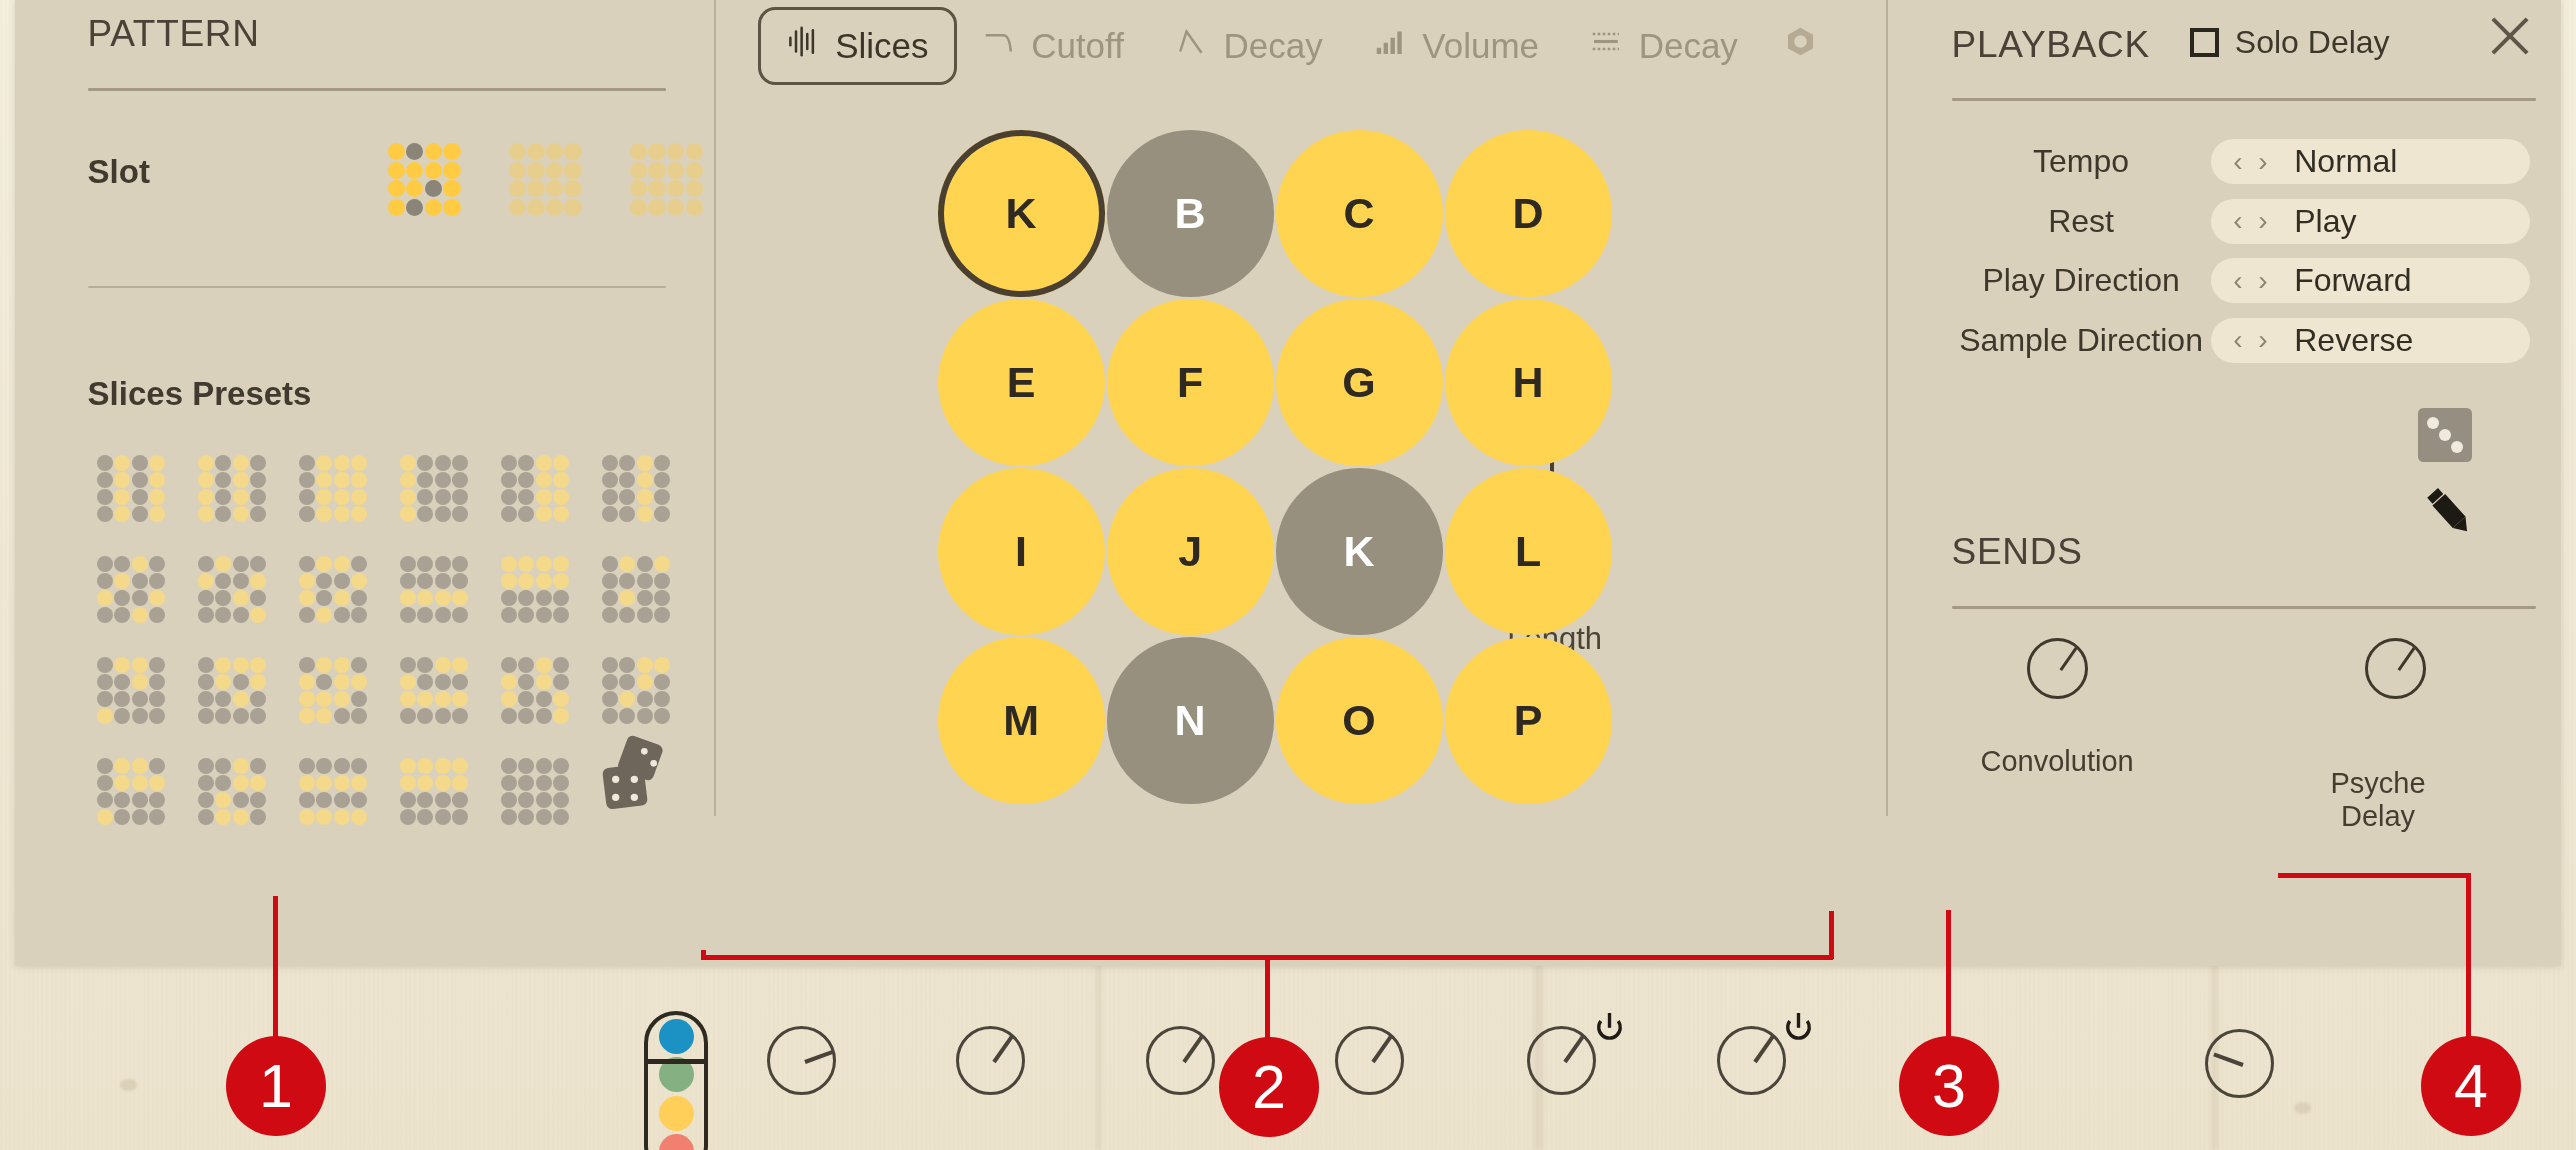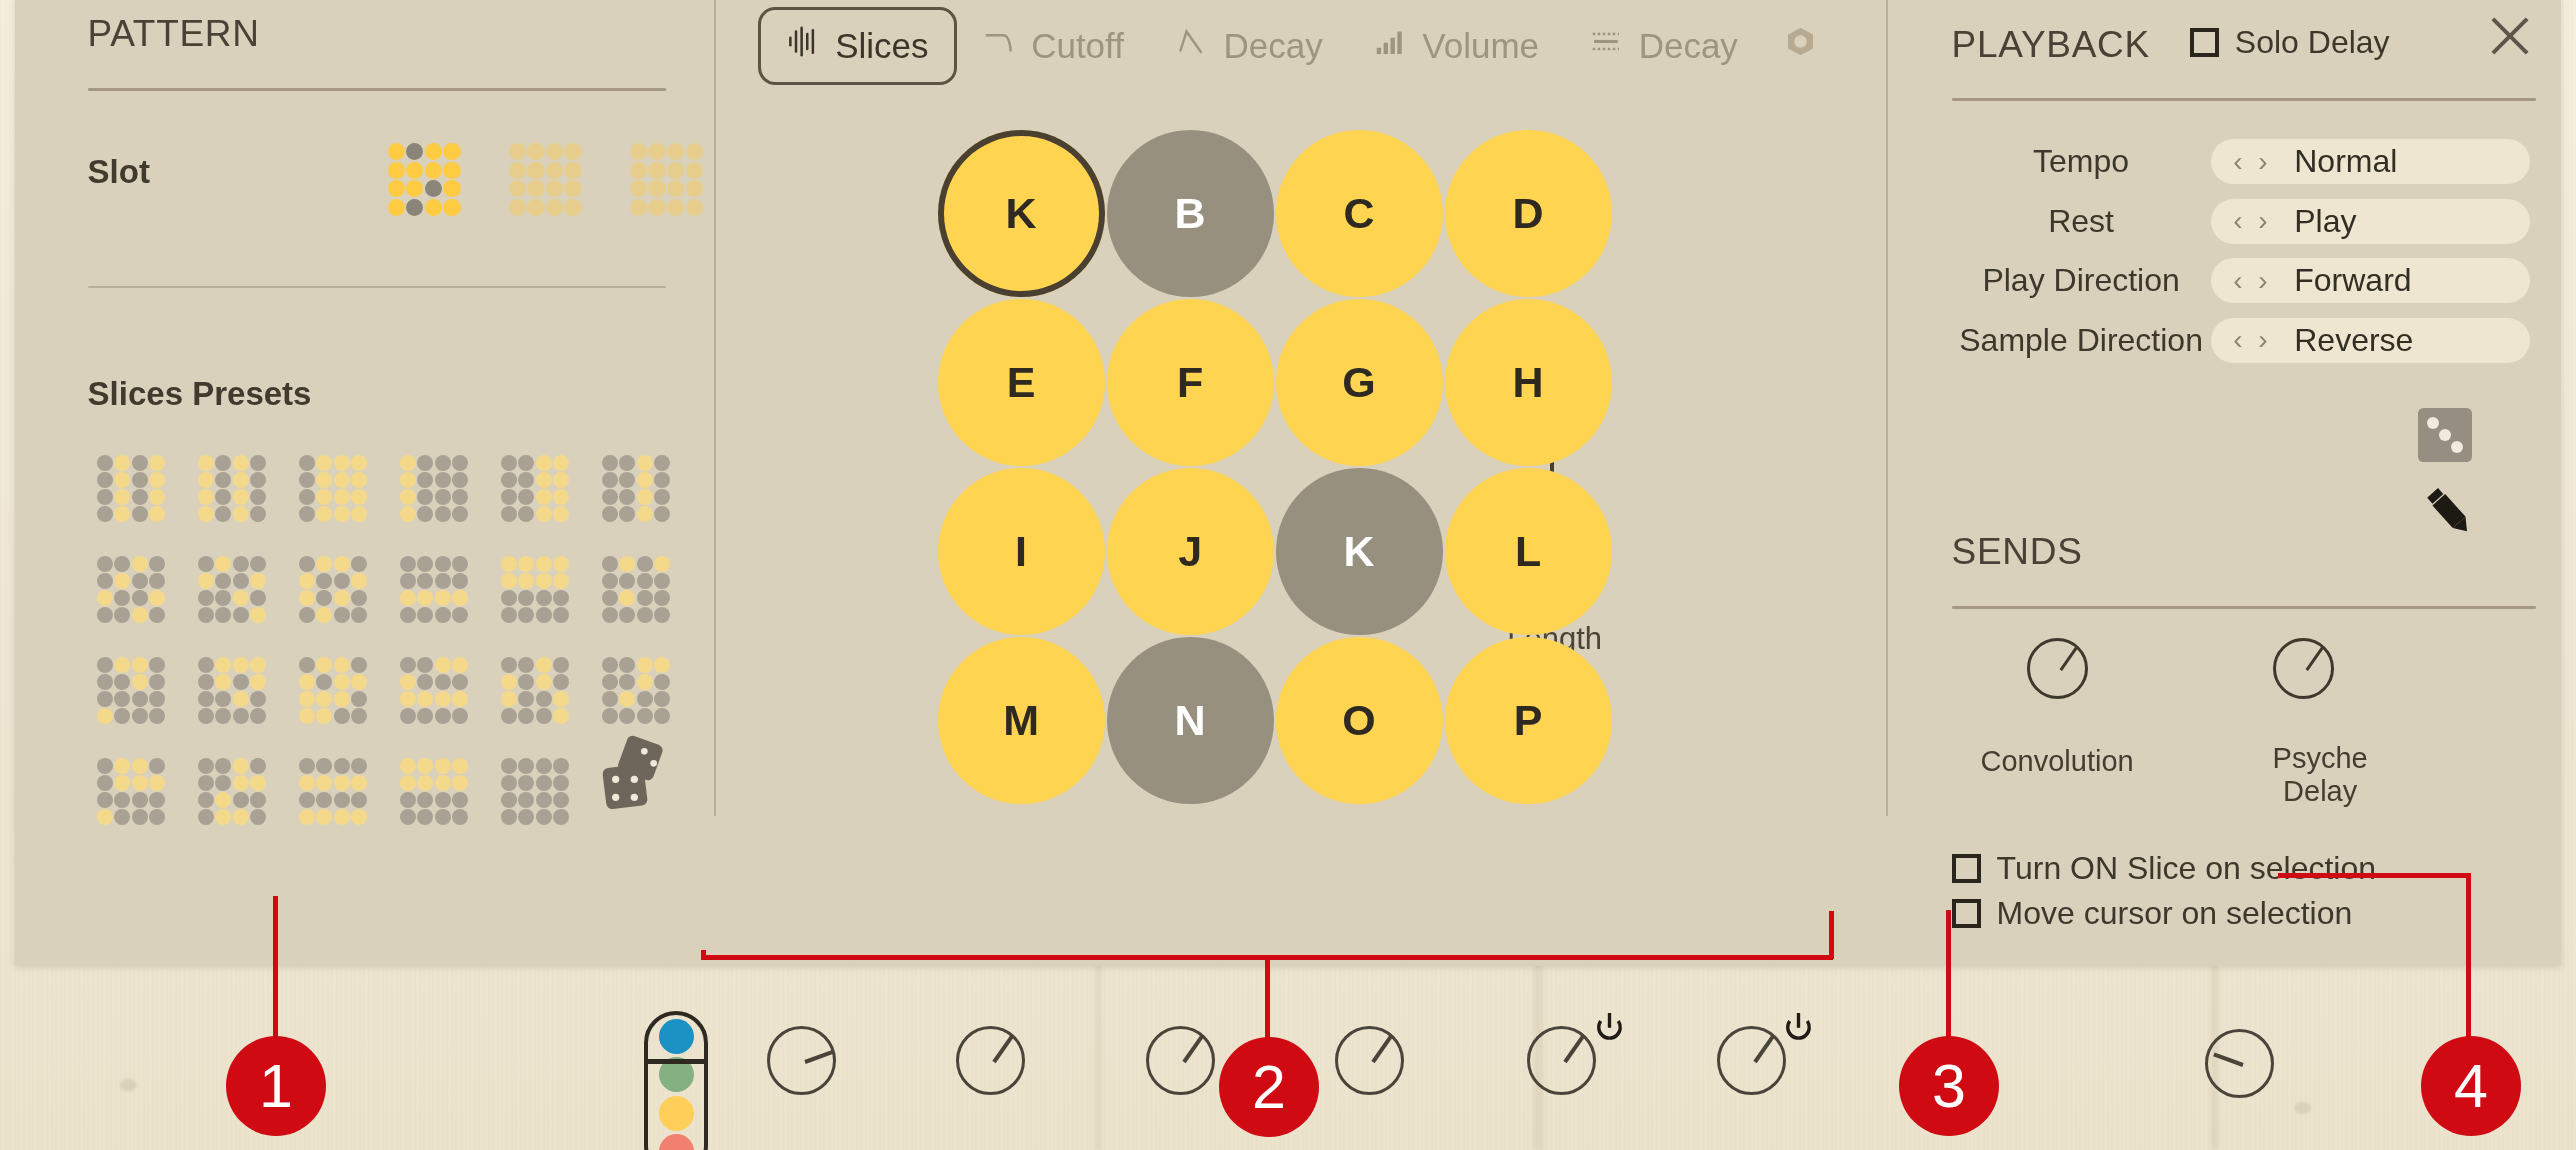--- a/index.html
+++ b/index.html
@@ -915,39 +915,29 @@
       <div class="sect-title" style="position:absolute;left:24px;top:531px;">SENDS</div>
       <div class="rule" style="position:absolute;left:24px;top:606px;width:584px;"></div>
 
       <div id="sends-knobs" style="position:absolute;left:53px;top:638px;display:flex;gap:139px;">
           <div style="display: flex; flex-direction: column; align-items: center; gap: 46px; width: 153px;">
             <div class="knob">
               <span class="ind" style="transform: rotate(215deg);"></span>
             </div>
             <div class="send-label" style="white-space: pre-line;">Convolution</div>
           </div>
-          <div style="display: flex; flex-direction: column; align-items: flex-start; gap: 43px; width: 153px;">
+          <div style="display: flex; flex-direction: column; align-items: flex-end; gap: 68px; width: 153px;">
             <div class="knob">
               <span class="ind" style="transform: rotate(215deg);"></span>
             </div>
             <div class="send-label" style="white-space: pre-line;">Psyche
 Delay</div>
           </div>
         </div>
 
-      <div id="option-checkboxes" style="position:absolute;left:24px;top:850px;">
-          <div class="cb-row" style="margin-bottom: 8px;">
-            <span class="checkbox"></span>
-            <span>Turn ON Slice on selection</span>
-          </div>
-          <div class="cb-row" style="margin-bottom: 8px;">
-            <span class="checkbox"></span>
-            <span>Move cursor on selection</span>
-          </div>
-        </div>
     </div>
 
     <div class="slices-row">
       
       
 
       
       
       
     </div>

